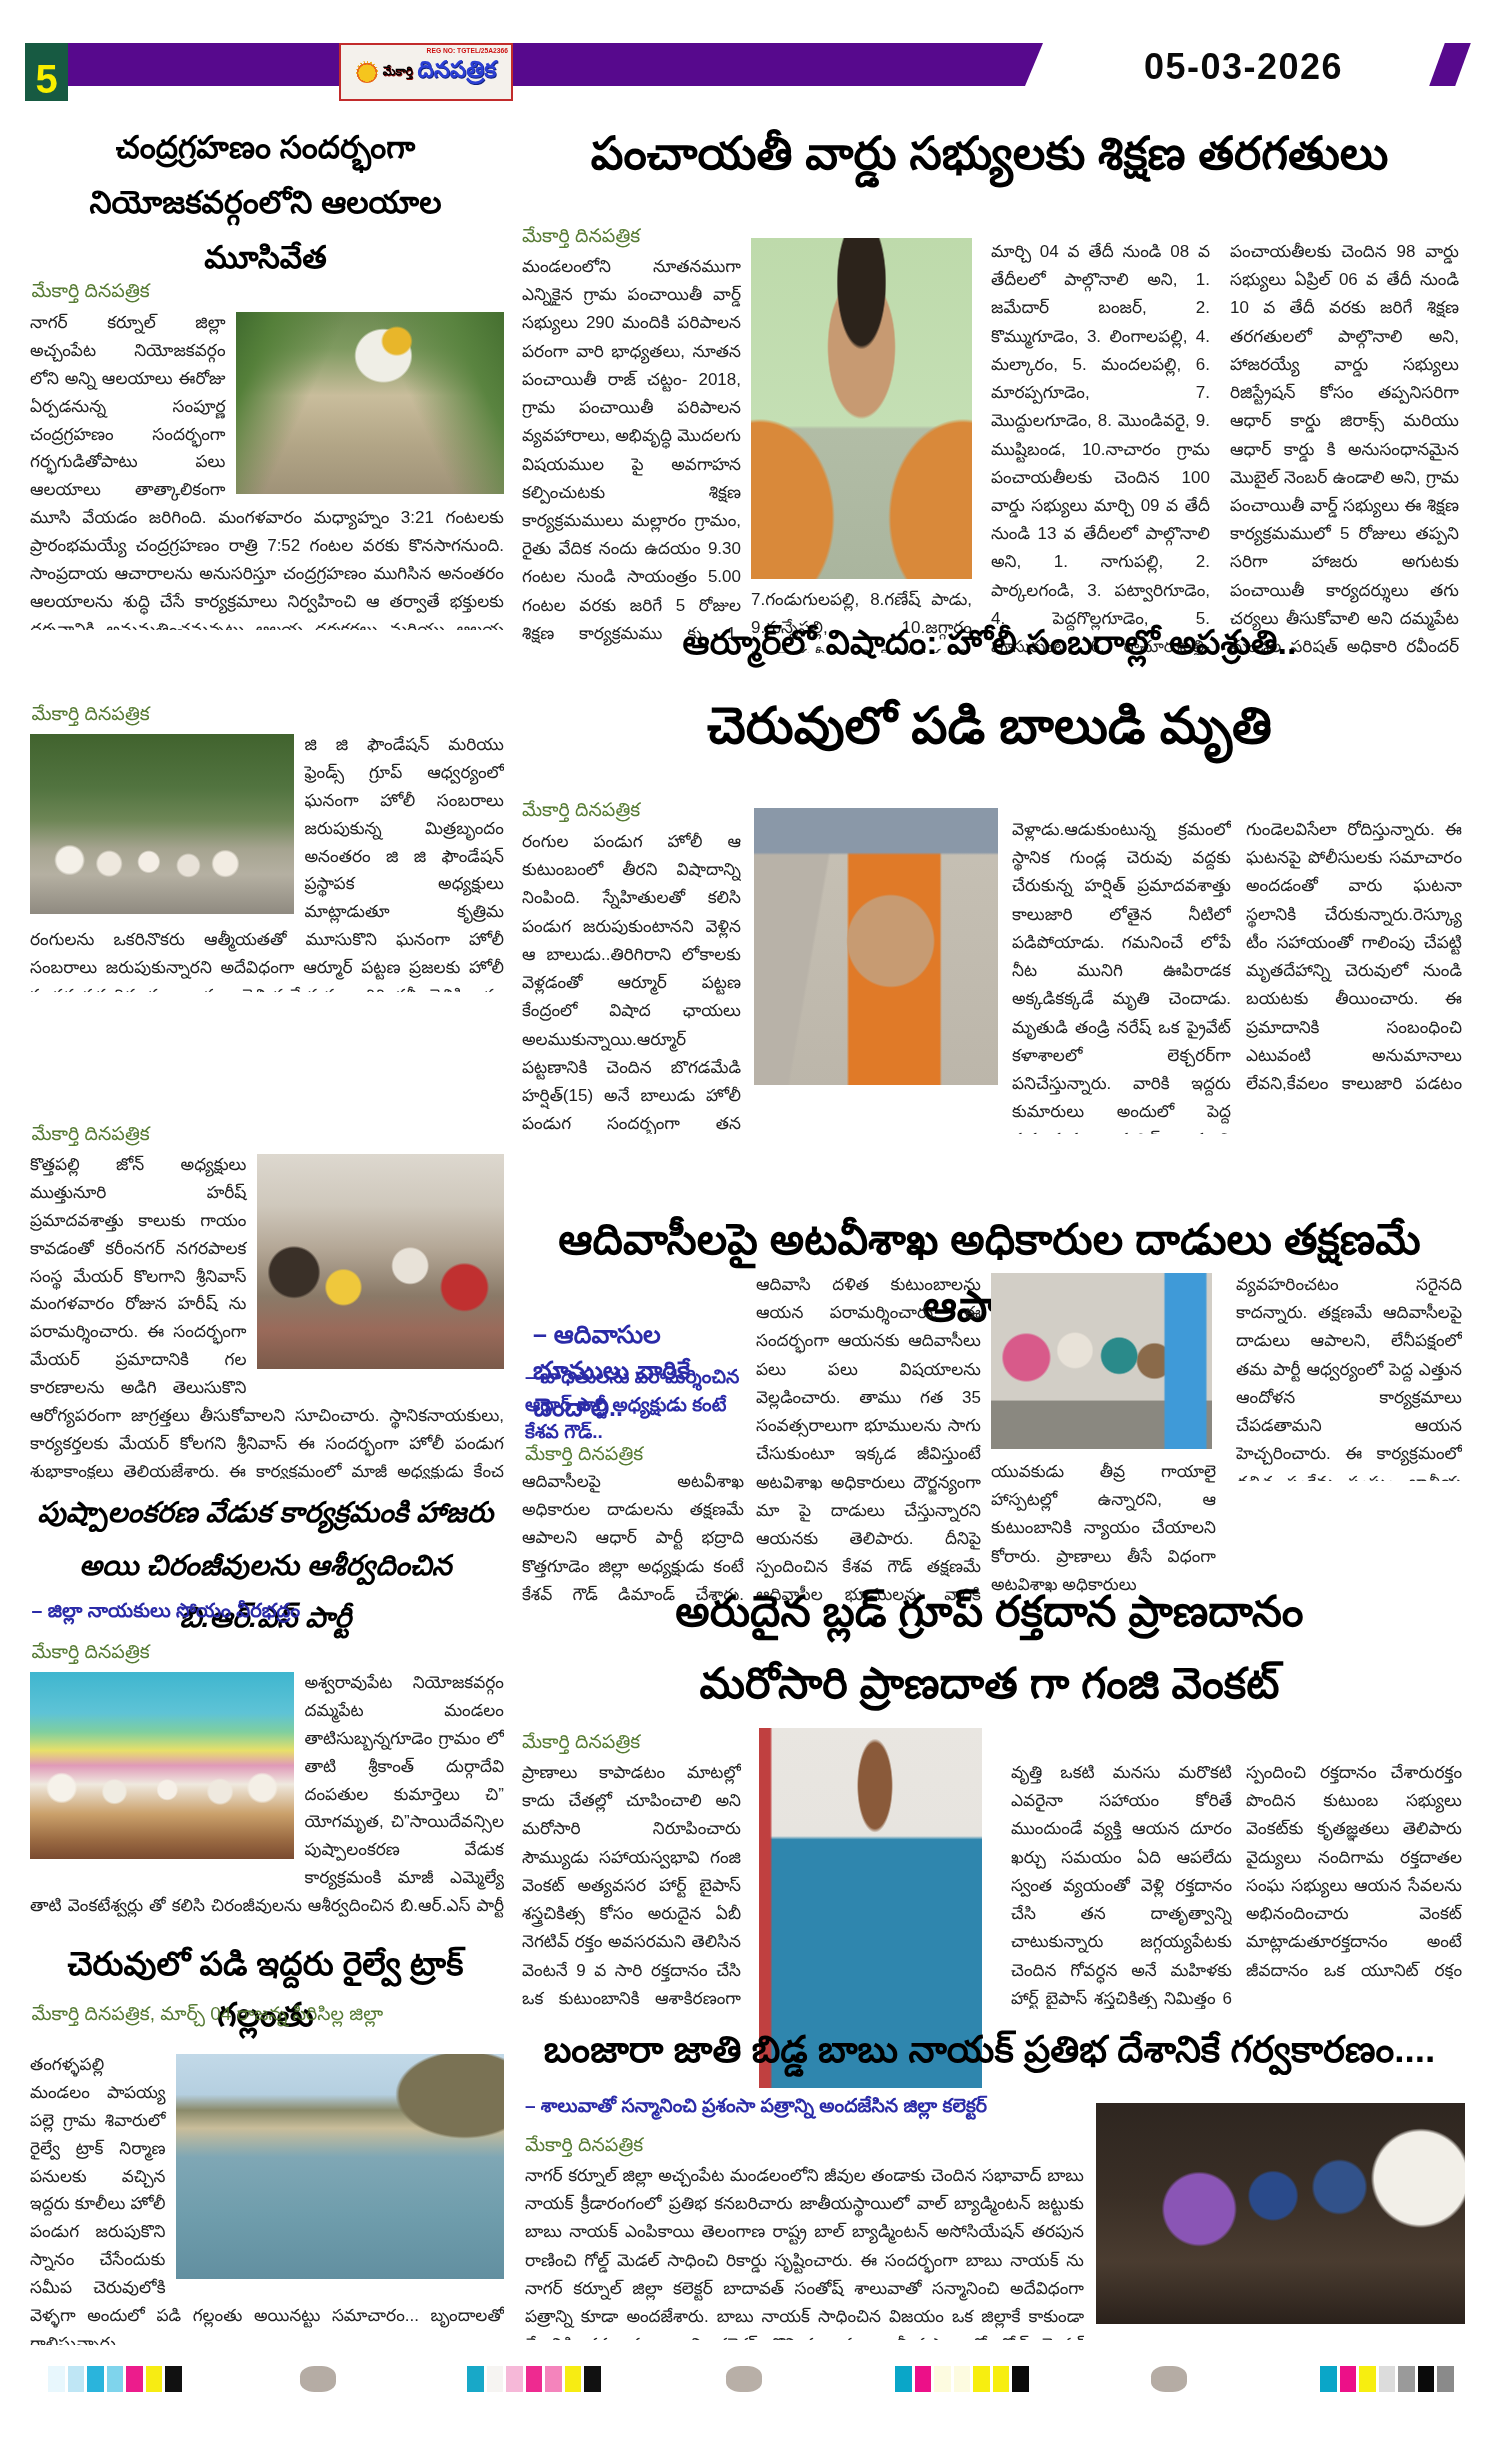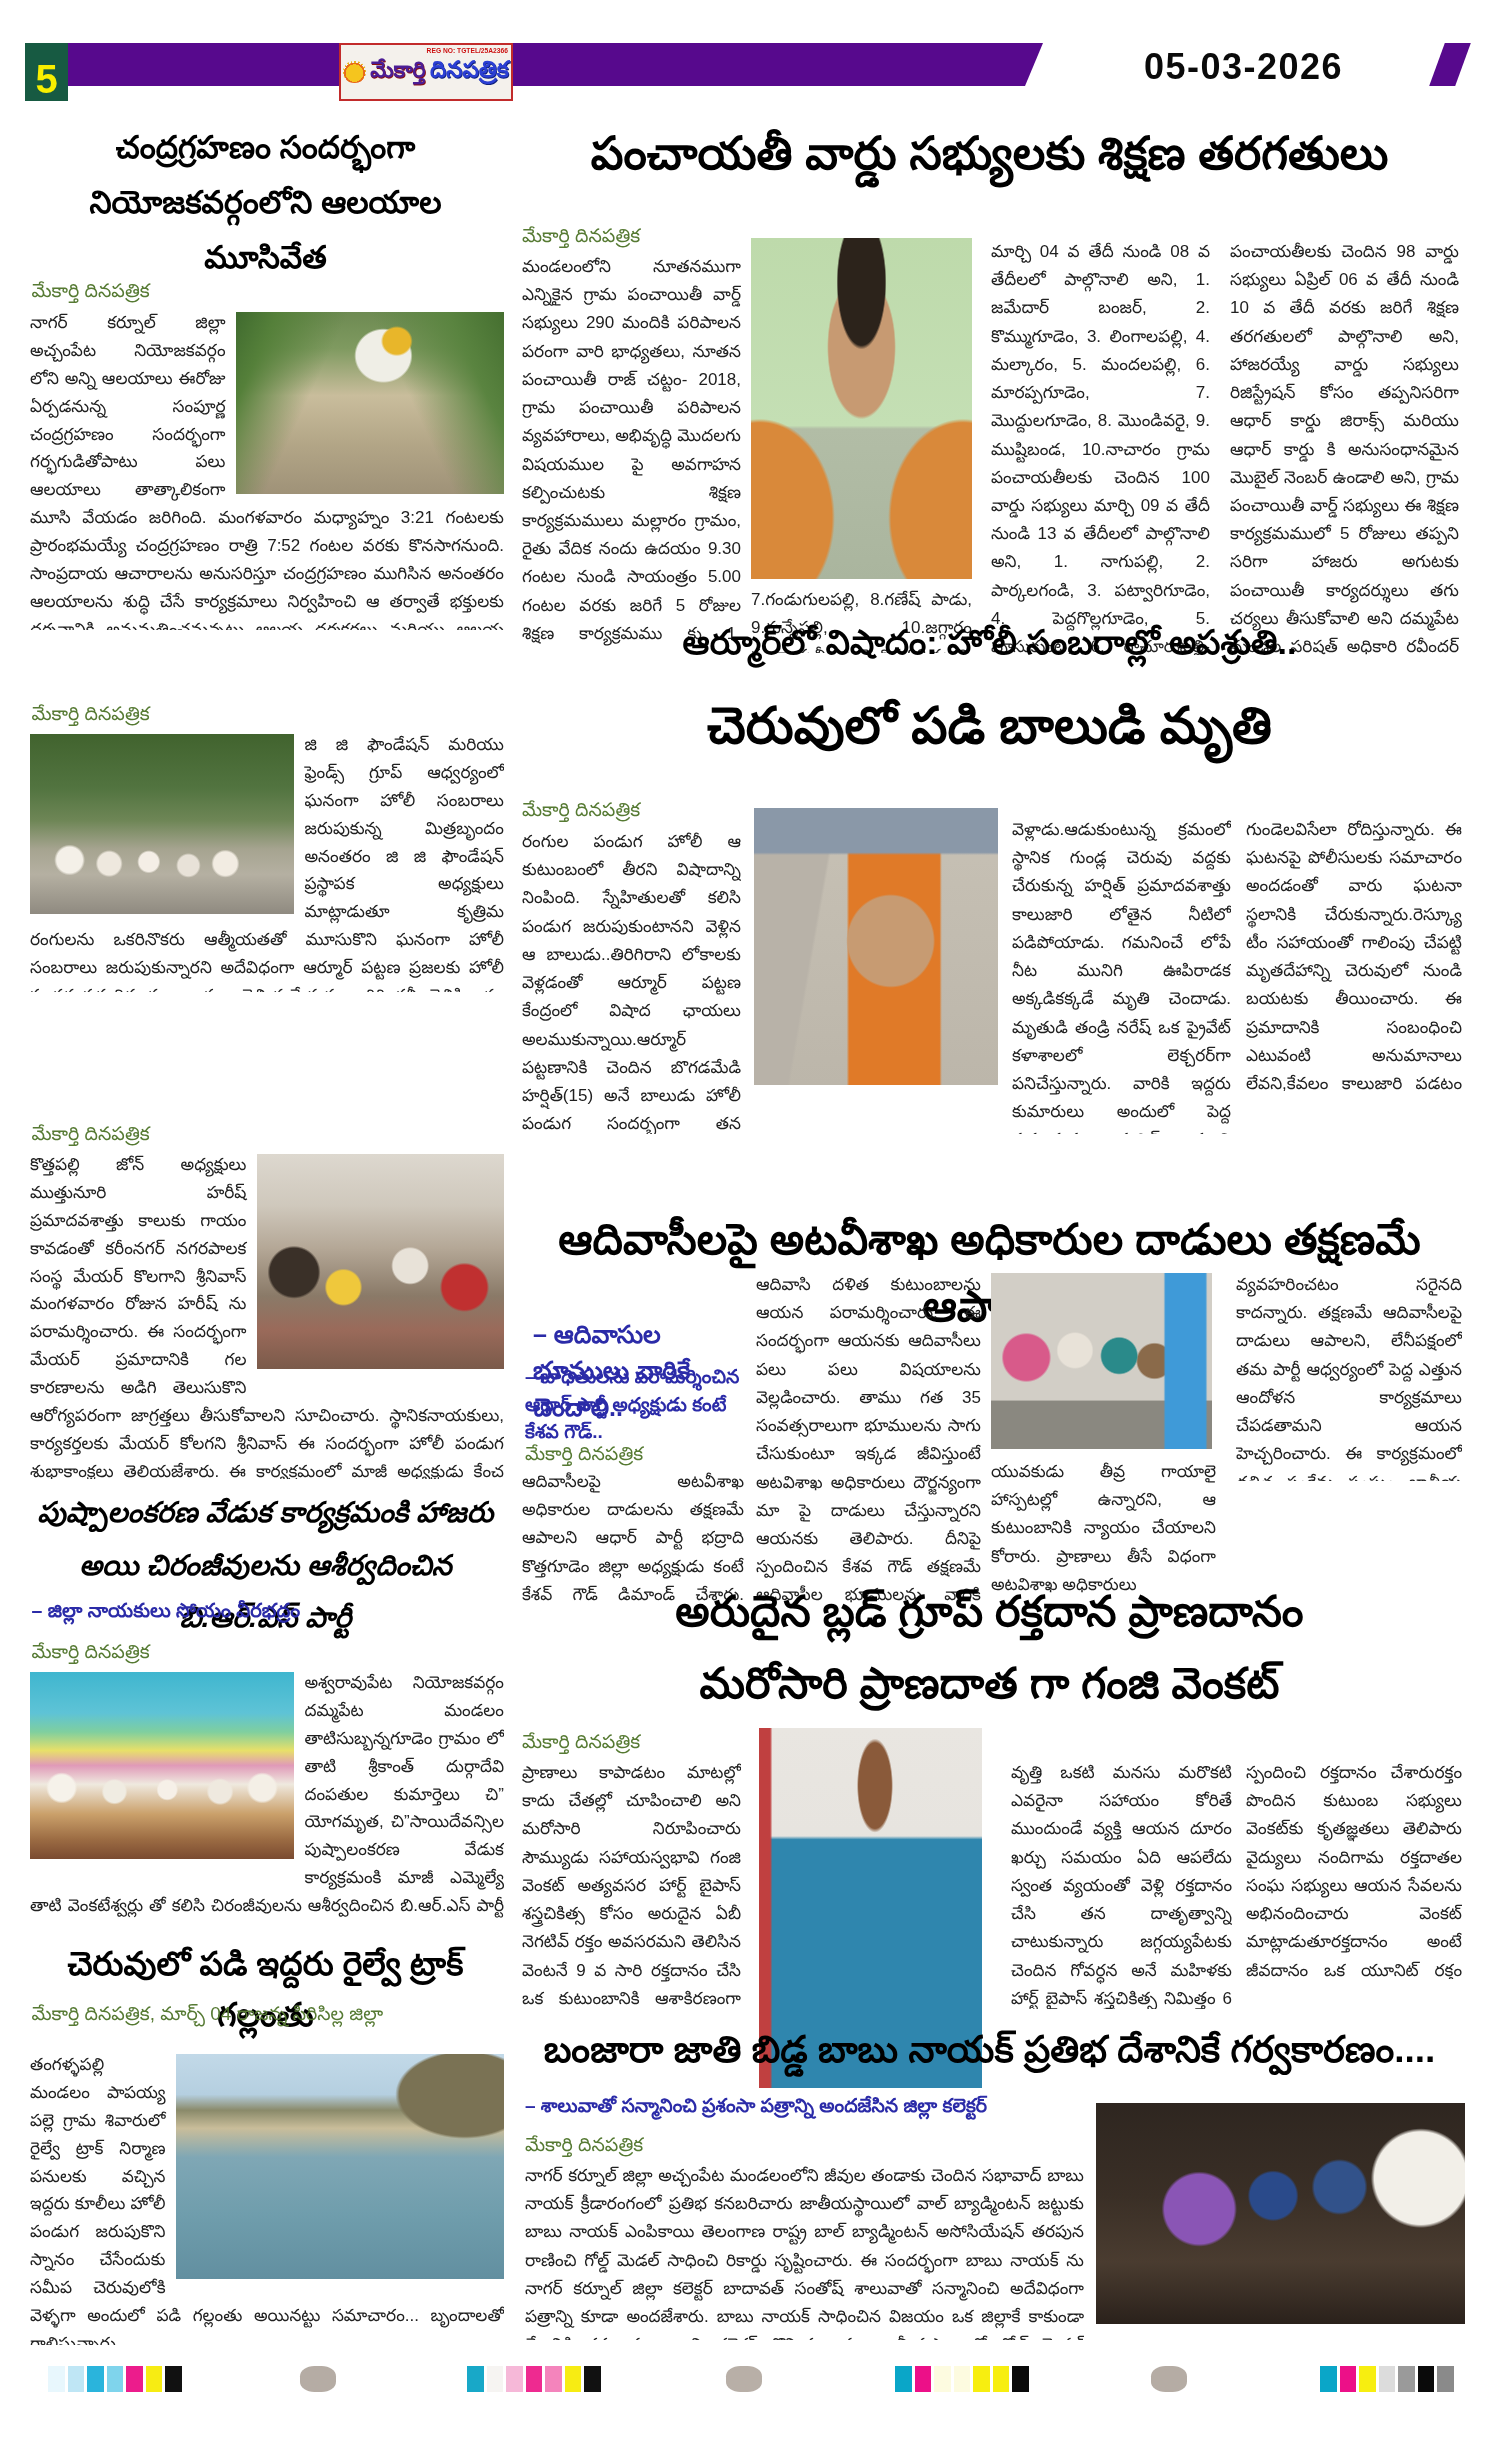--- a/index.html
+++ b/index.html
@@ -13,21 +13,21 @@
         clip-path:polygon(0 0,100% 0,calc(100% - 18px) 100%,0 100%);}
   .band-sliver{left:1437px;top:43px;width:25.5px;height:43px;background:#57098d;transform:skewX(-20deg);}
   .edition-date{left:1056px;top:46px;width:375px;text-align:center;font-size:36px;font-weight:bold;
                 color:#0a0a0a;letter-spacing:1.5px;}
   .masthead{left:339px;top:43px;width:174px;height:58px;background:#f4f1ec;border:2.2px solid #c22b2b;
             box-sizing:border-box;display:flex;align-items:center;justify-content:center;gap:4.5px;}
   .masthead .reg{position:absolute;top:1.5px;right:3px;font-size:6.7px;color:#cc1111;font-weight:bold;}
   .sun-ic{width:22.5px;height:22.5px;border-radius:50%;
           background:radial-gradient(circle at 50% 55%,#f5c51e 0 52%,#e86a1a 53% 62%,transparent 63%),
           repeating-conic-gradient(#e8b21a 0 8deg,transparent 8deg 20deg);}
-  .mh-red{font-size:22px;font-weight:bold;color:#4c1d95;text-shadow:0.7px 0.7px 0 #8a0f0f;}
+  .mh-red{font-size:12px;font-weight:bold;color:#000000;text-shadow:0.7px 0.7px 0 #8a0f0f;}
   .mh-blue{font-size:23px;font-weight:bold;color:#2b3fd4;text-shadow:0.7px 0.7px 0 #10207a;}
   
   .head{font-weight:bold;color:#000;text-align:center;line-height:1.55;}
   .sub{font-weight:bold;color:#2b2ba8;line-height:1.45;}
   .dl{color:#567a33;font-size:19px;font-weight:500;}
   .body-txt{font-size:17px;line-height:1.64;text-align:justify;overflow:hidden;color:#202020;}
   .col{font-size:17px;line-height:1.66;text-align:justify;overflow:hidden;color:#202020;}
   
   .ph{overflow:hidden;}
   .ph-temple{float:right;width:268px;height:182px;margin:3px 0 6px 10.5px;

